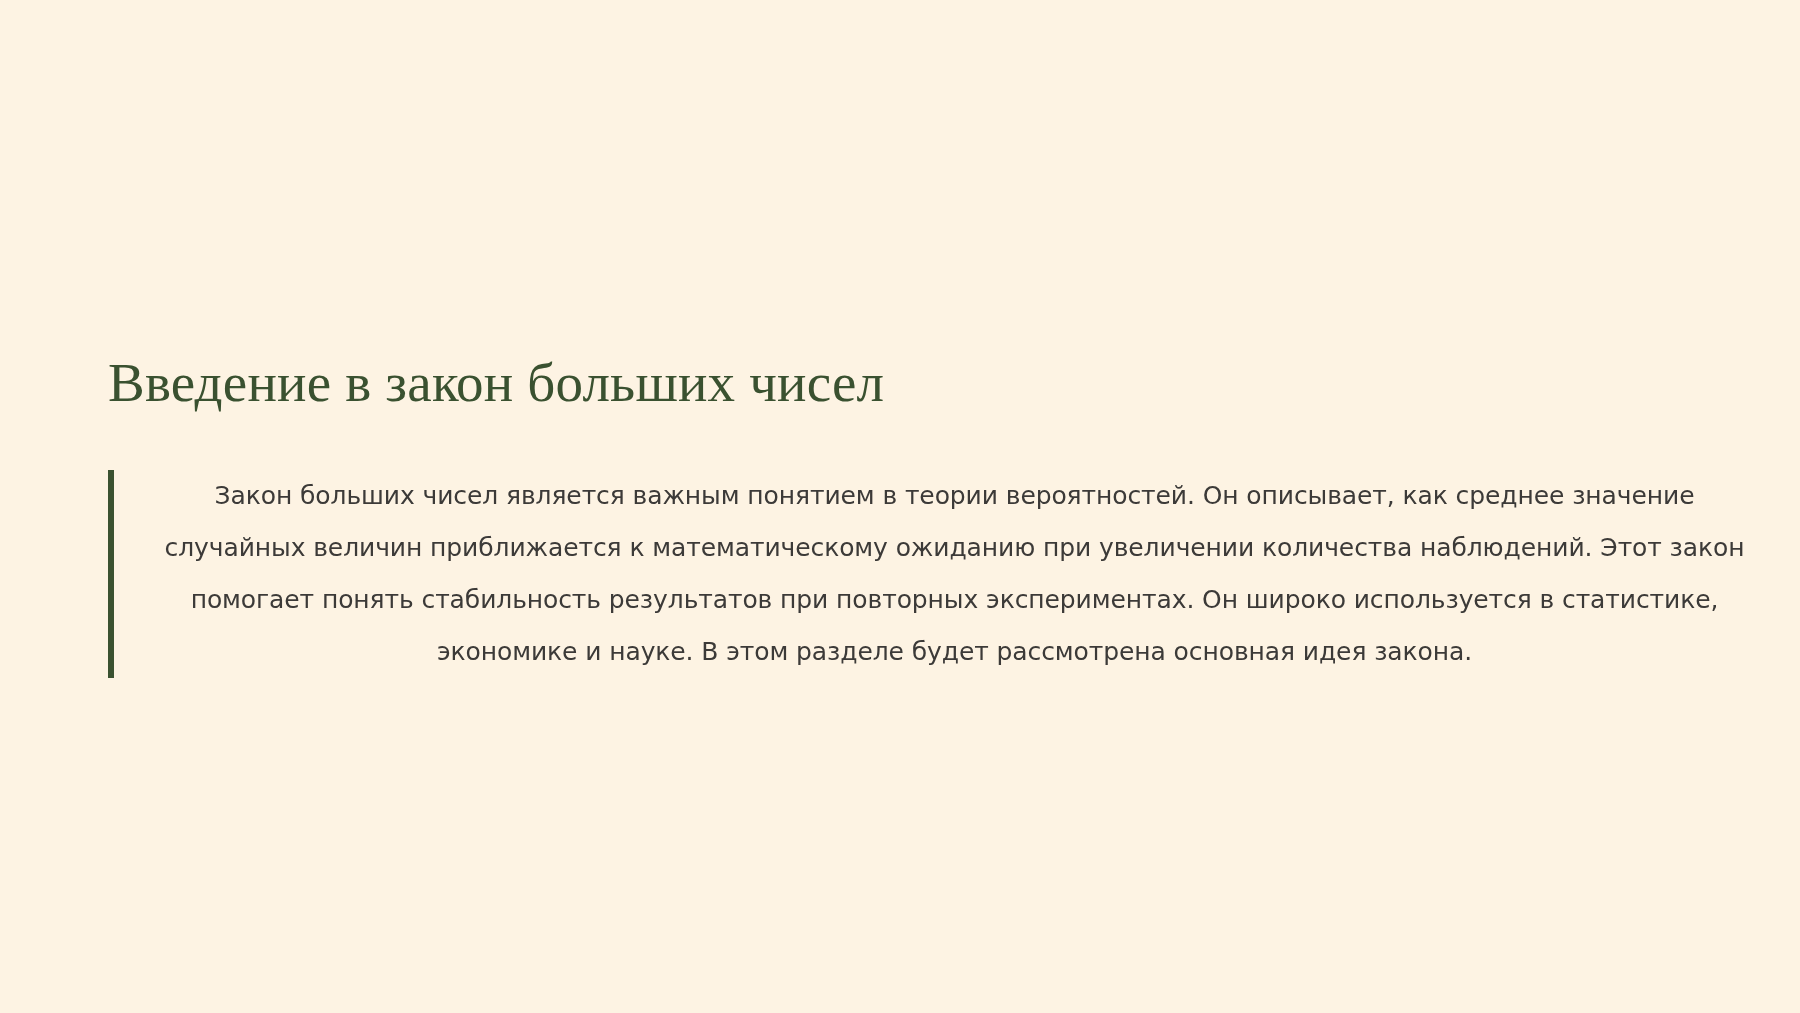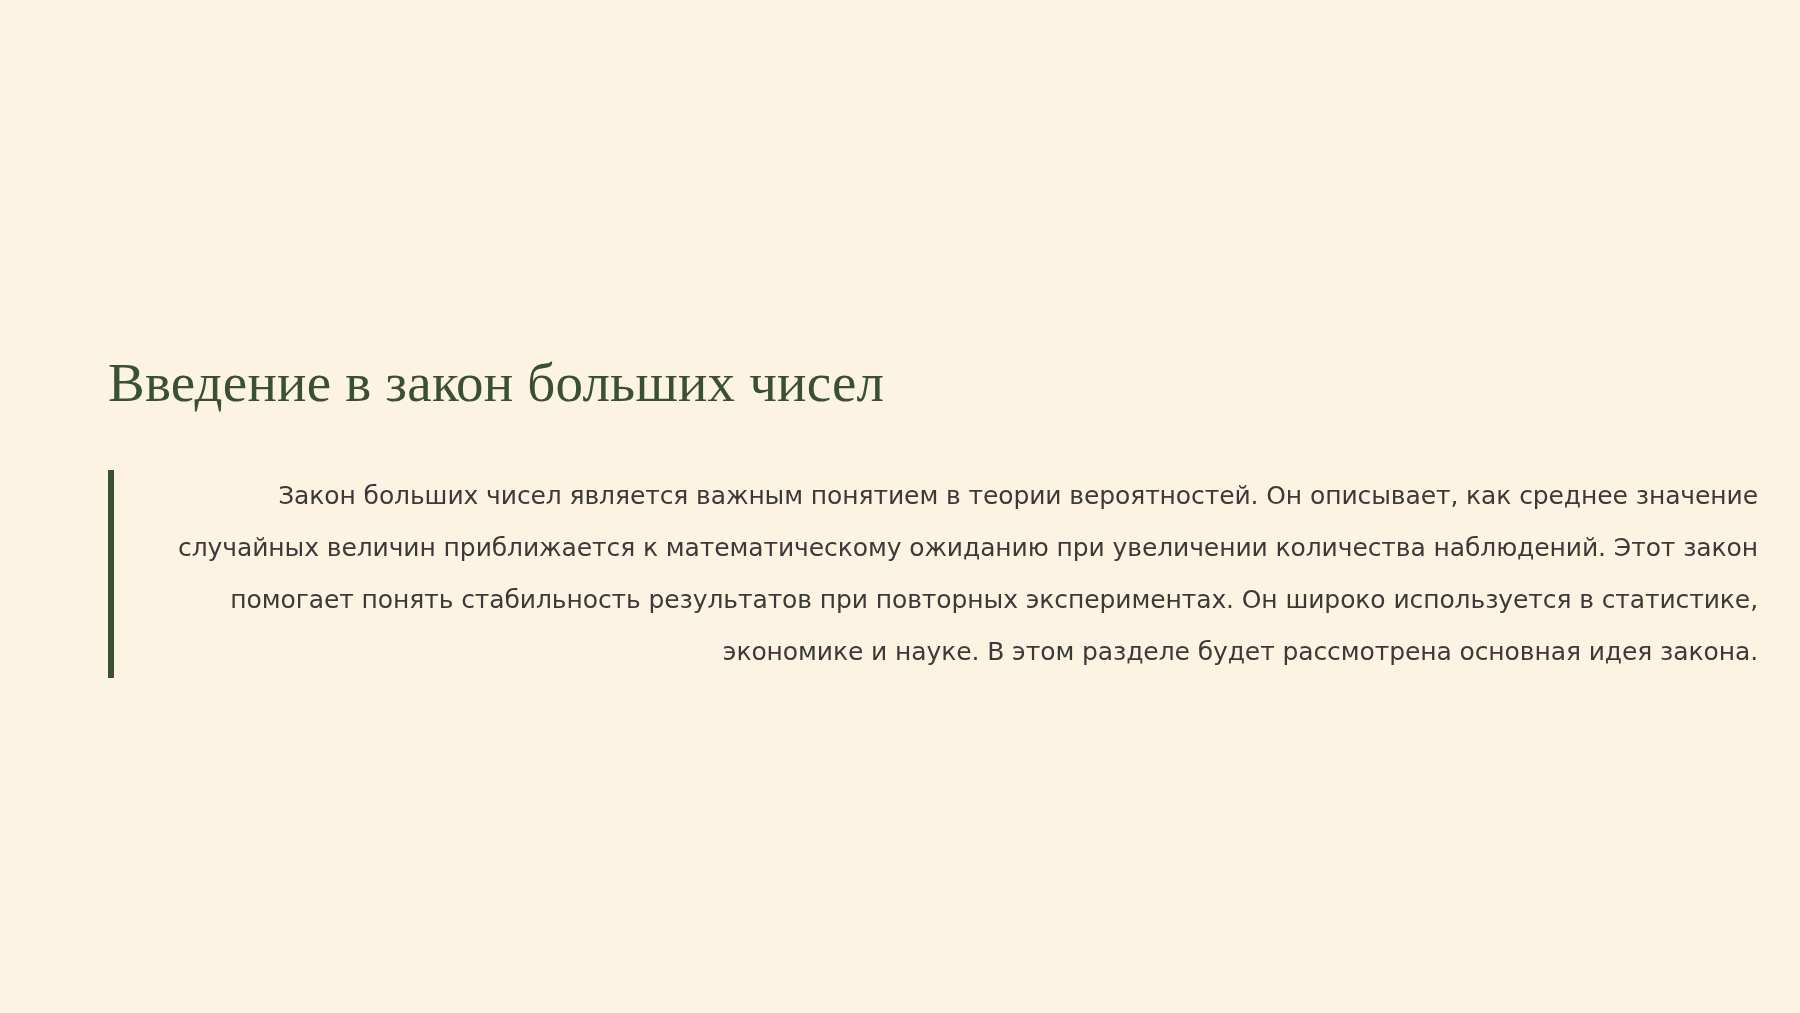--- a/index.html
+++ b/index.html
@@ -43,21 +43,21 @@
     max-width: 1628px;
   }
   .quote-text {
     margin: 0;
     font-family: "DejaVu Sans", "Liberation Sans", sans-serif;
     font-size: 25px;
     font-weight: 400;
     line-height: 52px;
     color: #3c3a38;
     letter-spacing: -0.1px;
-    text-align: right;
+    text-align: center;
   }
 </style>
 </head>
 <body>
 
 <div class="page">
 
   <div class="section">
 
     <h1 class="section-title">Введение в закон больших чисел</h1>

